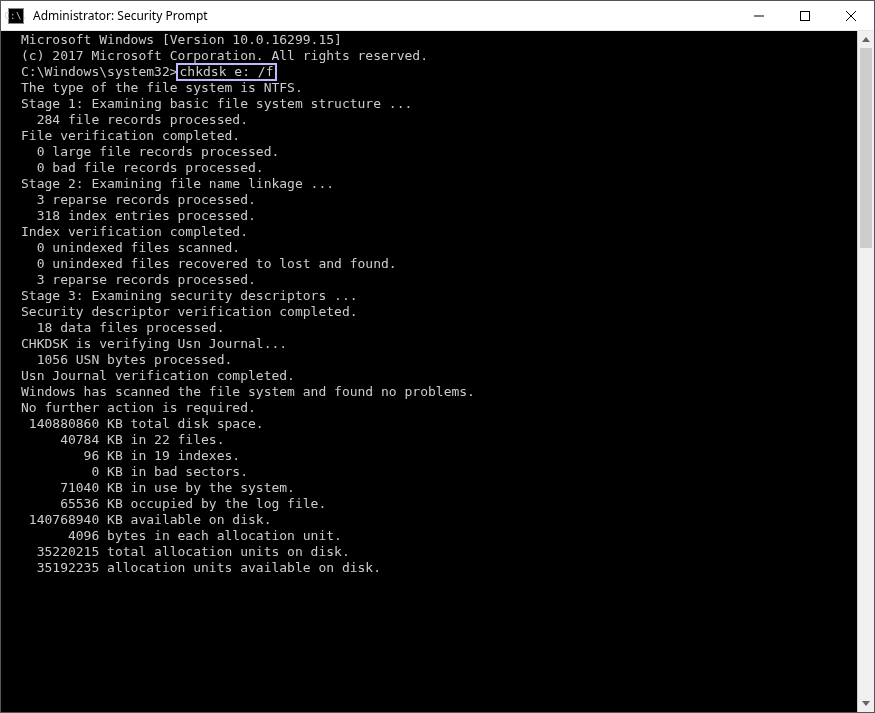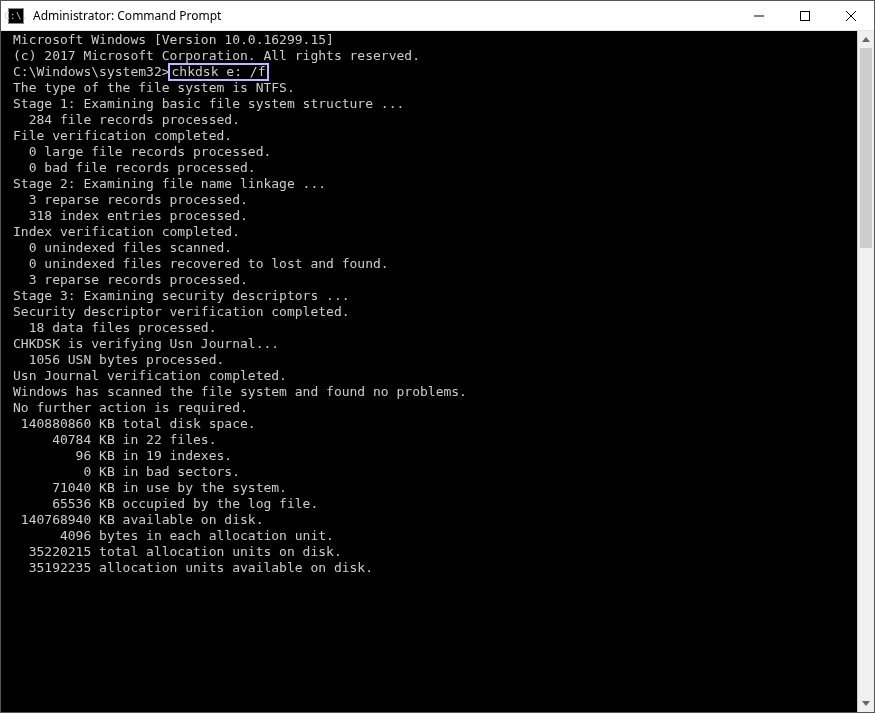--- a/index.html
+++ b/index.html
@@ -67,21 +67,21 @@
     background: #000;
   }
   .terminal-body {
     flex: 1;
     background: #000;
     color: #ccc;
     font-family: "Consolas", "Lucida Console", monospace;
     font-size: 13px;
     line-height: 16px;
     white-space: pre;
-    padding: 1px 4px 4px 12px;
+    padding: 1px 4px 4px 20px;
     overflow: hidden;
     position: relative;
   }
   .scrollbar {
     width: 17px;
     background: #f0f0f0;
     position: relative;
     border-left: 1px solid #ccc;
   }
   .scroll-up, .scroll-down {
@@ -113,21 +113,21 @@
 
   .line { display:block; }
 </style>
 </head>
 <body>
 
 <div class="titlebar">
   <div class="icon-slot">
     <div class="cmd-icon">C:\.</div>
   </div>
-  <div class="title">Administrator: Command Prompt</div>
+  <div class="title">Administrator: Security Prompt</div>
   <div class="btns">
     <div class="btn">
       <svg width="10" height="10" viewBox="0 0 10 10" aria-hidden="true">
           <line x1="0" y1="5" x2="10" y2="5" stroke="#000" stroke-width="1"></line>
         </svg>
     </div>
     <div class="btn">
       <svg width="10" height="10" viewBox="0 0 10 10" aria-hidden="true">
           <rect x="0.5" y="0.5" width="9" height="9" fill="none" stroke="#000" stroke-width="1"></rect>
         </svg>

